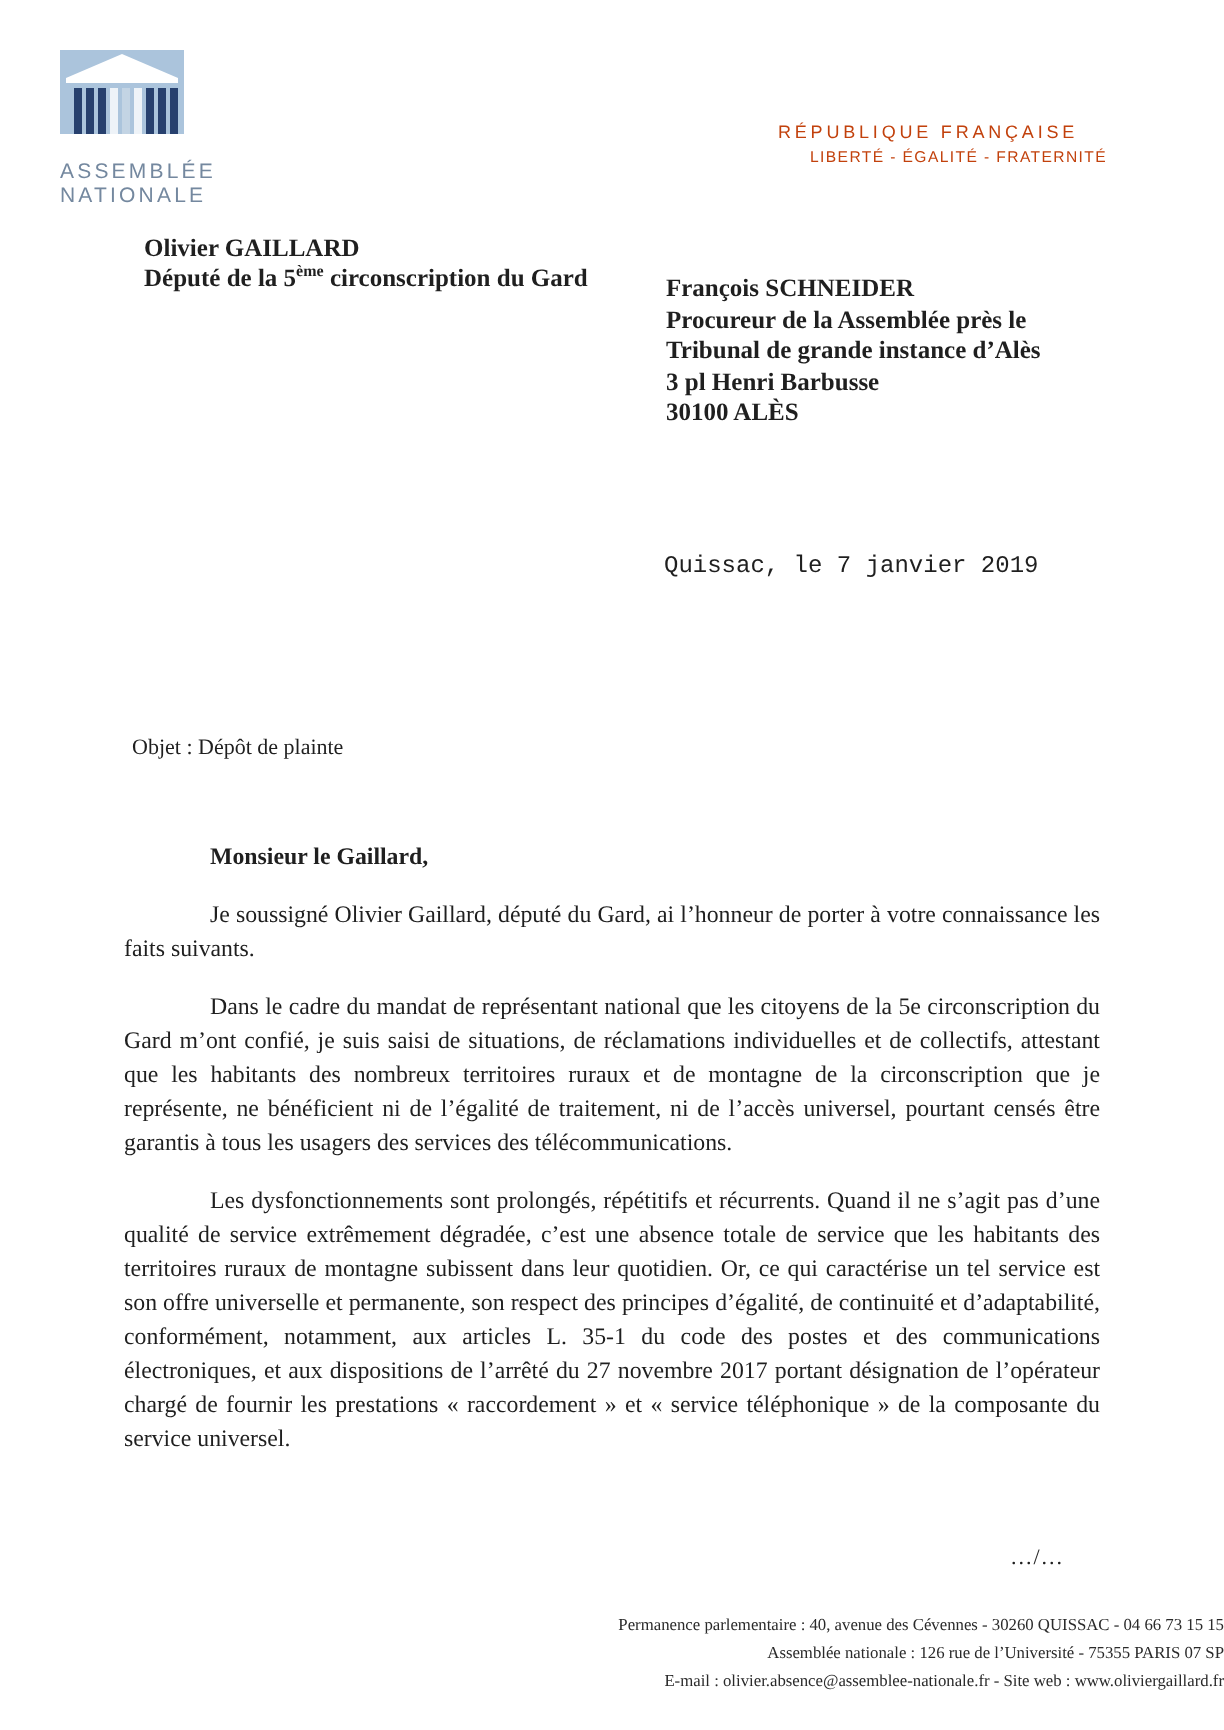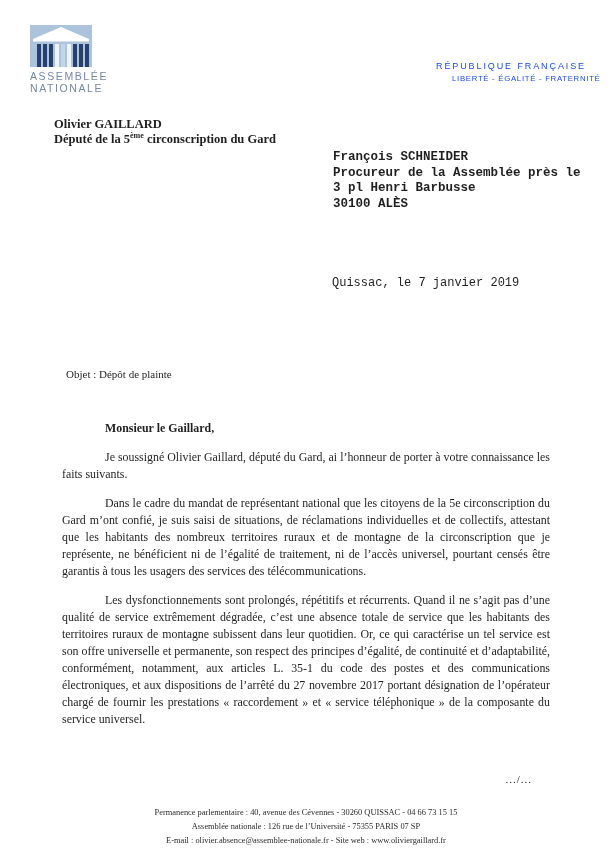--- a/index.html
+++ b/index.html
@@ -24,73 +24,72 @@
     left: 30px;
     top: 25px;
     width: 90px;
   }
   .logo-icon {
     display: block;
     width: 62px;
     height: 42px;
   }
   .logo-wordmark {
-    margin-top: 3px;
+    margin-top: 13px;
     font-family: "Liberation Sans", sans-serif;
     font-size: 10.5px;
     line-height: 12px;
     letter-spacing: 1.6px;
     color: #74889f;
     white-space: nowrap;
   }
 
   
   .marianne {
     position: absolute;
-    left: 436px;
+    left: 389px;
     top: 60px;
     font-family: "Liberation Sans", sans-serif;
-    color: #1d4ed8;
+    color: #c2410c;
     white-space: nowrap;
   }
   .marianne-line1 {
     font-size: 9px;
     letter-spacing: 1.9px;
     line-height: 13px;
   }
   .marianne-line2 {
     font-size: 7.8px;
     letter-spacing: 0.7px;
     line-height: 12px;
     padding-left: 16px;
   }
 
   
   .sender {
     position: absolute;
-    left: 54px;
+    left: 72px;
     top: 117px;
     font-size: 12.5px;
     font-weight: bold;
     line-height: 15px;
     white-space: nowrap;
   }
   .sender sup {
     font-size: 8px;
     line-height: 0;
   }
   .recipient {
     position: absolute;
     left: 333px;
-    top: 150px;
+    top: 137px;
     font-size: 12.5px;
     font-weight: bold;
     line-height: 15.5px;
     white-space: nowrap;
-    font-family: Liberation Mono, monospace;
   }
 
   .dateline {
     position: absolute;
     left: 332px;
     top: 276px;
     font-size: 12px;
     white-space: nowrap;
     font-family: Liberation Mono, monospace;
   }
@@ -131,21 +130,21 @@
     letter-spacing: 1px;
     white-space: nowrap;
   }
 
   
   .footer {
     position: absolute;
     left: 0;
     right: 0;
     top: 806px;
-    text-align: center;
+    text-align: right;
     font-size: 8.4px;
     line-height: 13.8px;
     color: #2a2a2a;
   }
 </style>
 </head>
 <body>
 
 <div class="page">
 
@@ -177,20 +176,21 @@
   </div>
 
   <div class="sender">
     <div>Olivier GAILLARD</div>
     <div><span>Député de la 5</span><sup>ème</sup><span> circonscription du Gard</span></div>
   </div>
 
   <div class="recipient">
     <div>François SCHNEIDER</div>
     <div>Procureur de la Assemblée près le</div>
+    <div>Tribunal de grande instance d’Alès</div>
     <div>3 pl Henri Barbusse</div>
     <div>30100 ALÈS</div>
   </div>
 
   <div class="dateline">Quissac, le 7 janvier 2019</div>
 
   <div class="subject">Objet : Dépôt de plainte</div>
 
   <div class="letter-body">
     <p class="salutation">Monsieur le Gaillard,</p>

